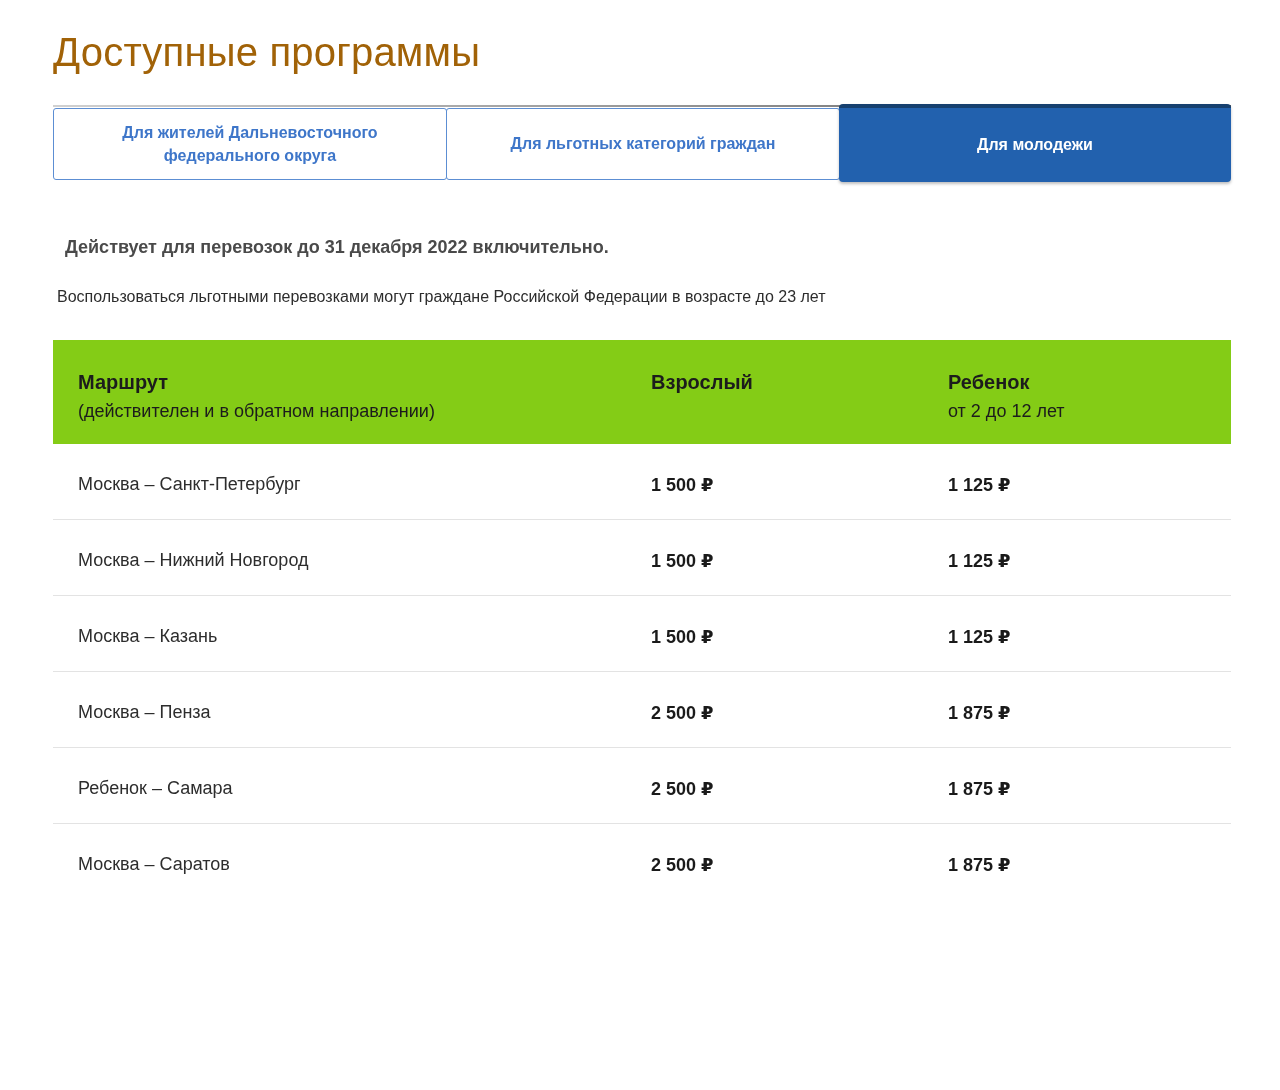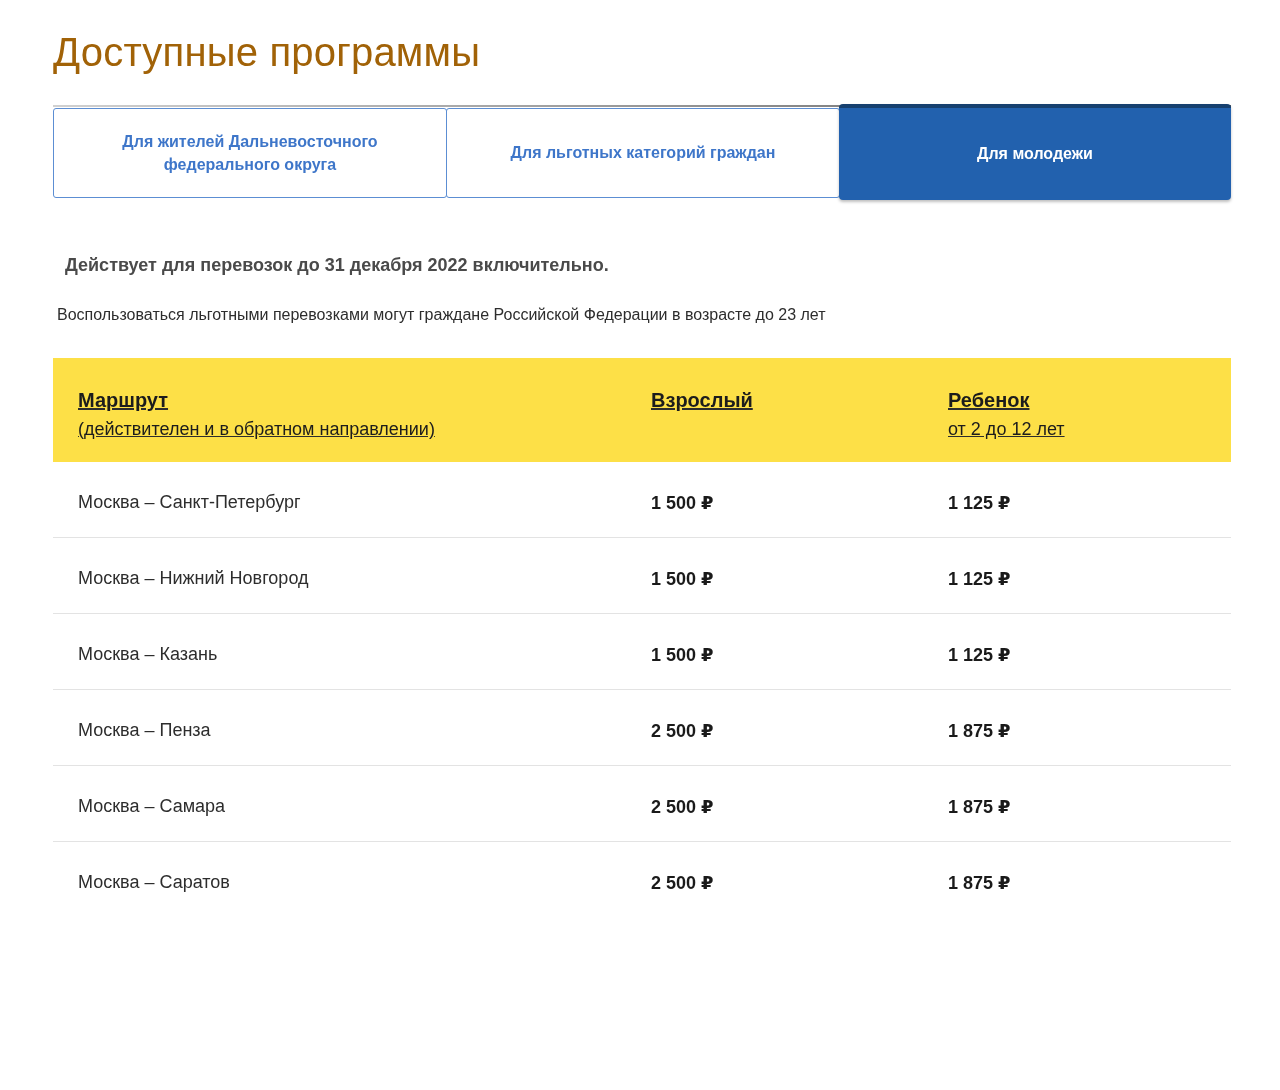--- a/index.html
+++ b/index.html
@@ -20,21 +20,21 @@
     font-weight: 400;
     color: #a16207;
     letter-spacing: 0.2px;
   }
 
   
   .tabs {
     position: relative;
     display: flex;
     margin-top: 33px;
-    height: 90px;
+    height: 72px;
   }
   .tabs::before {
     content: "";
     position: absolute;
     top: -3px; left: 0; right: 0;
     height: 2px;
     background: linear-gradient(to right, rgba(70,70,70,0.25), rgba(40,40,40,0.75));
     z-index: 0;
   }
   .tab {
@@ -84,23 +84,22 @@
   }
 
   
   .fare-table { margin-top: 34px; }
   .grid-cols {
     display: grid;
     grid-template-columns: 573px 297px 1fr;
     align-items: start;
   }
   .t-header {
-    background: #fde047;
+    background: #84cc16;
     padding: 29px 24px 18px 25px;
-    text-decoration: underline;
   }
   .col-title {
     font-size: 20px;
     font-weight: 700;
     color: #1c1c1c;
     line-height: 27px;
   }
   .col-sub {
     font-size: 18px;
     font-weight: 400;
@@ -182,21 +181,21 @@
     <div class="cell-price">1 125 ₽</div>
   </div>
 
   <div class="t-row grid-cols">
     <div class="cell-route">Москва – Пенза</div>
     <div class="cell-price">2 500 ₽</div>
     <div class="cell-price">1 875 ₽</div>
   </div>
 
   <div class="t-row grid-cols">
-    <div class="cell-route">Москва – Самара</div>
+    <div class="cell-route">Ребенок – Самара</div>
     <div class="cell-price">2 500 ₽</div>
     <div class="cell-price">1 875 ₽</div>
   </div>
 
   <div class="t-row grid-cols">
     <div class="cell-route">Москва – Саратов</div>
     <div class="cell-price">2 500 ₽</div>
     <div class="cell-price">1 875 ₽</div>
   </div>
 </div>

